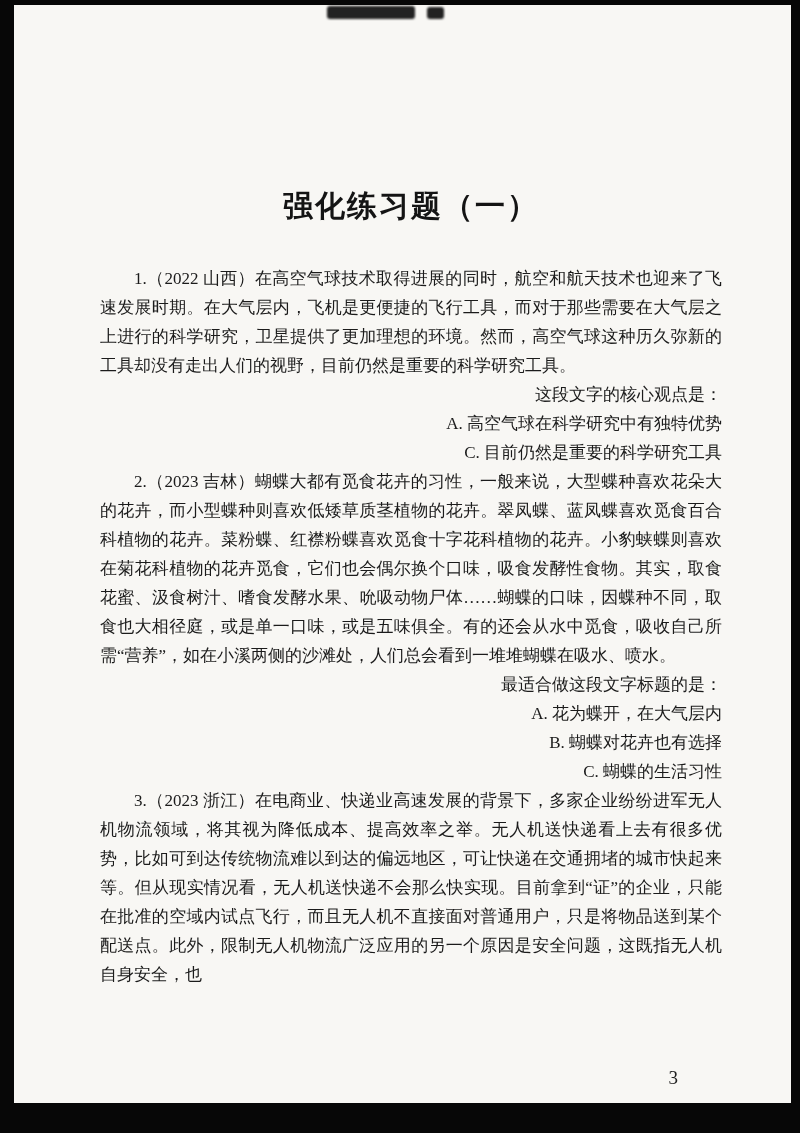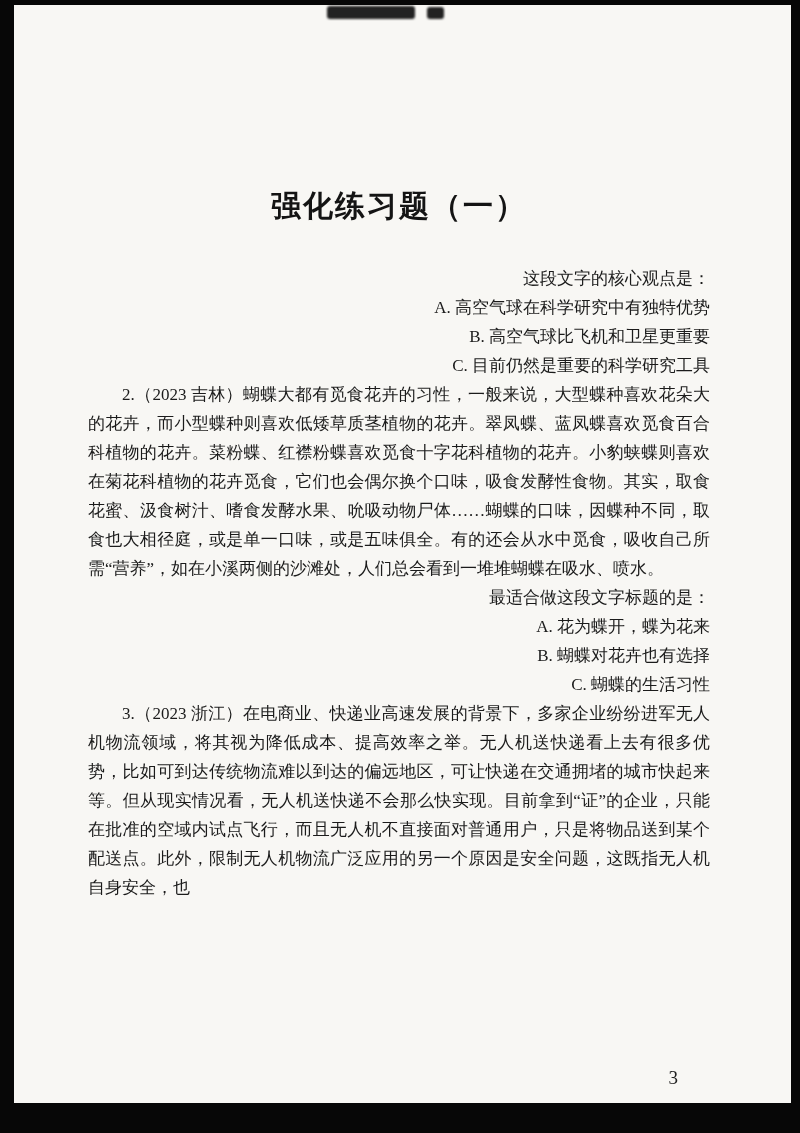--- a/index.html
+++ b/index.html
@@ -20,21 +20,21 @@
   .bar-right  { top: 0; right: 0; width: 9px; height: 100%; }
   .bar-bottom { bottom: 0; left: 0; width: 100%; height: 30px; }
 
   
   .smudge { position: absolute; background: #222; filter: blur(1.3px); border-radius: 3px; z-index: 4; }
   .smudge-a { left: 327px; top: 6px;  width: 88px; height: 13px; }
   .smudge-b { left: 427px; top: 7px;  width: 17px; height: 12px; }
 
   .content {
     position: absolute;
-    left: 88px;
+    left: 100px;
     top: 0;
     width: 622px;
   }
 
   .title {
     margin: 186px 0 37px 0;
     text-align: center;
     font-family: "Liberation Sans", "DejaVu Sans", sans-serif;
     font-weight: 700;
     font-size: 30px;
@@ -57,30 +57,30 @@
 </head>
 <body>
 
 <div class="smudge smudge-a"></div>
 <div class="smudge smudge-b"></div>
 
 <div class="content">
   <h1 class="title">强化练习题（一）</h1>
 
   <section class="question">
+    <p class="para">1.（2022 山西）在高空气球技术取得进展的同时，航空和航天技术也迎来了飞速发展时期。在大气层内，飞机是更便捷的飞行工具，而对于那些需要在大气层之上进行的科学研究，卫星提供了更加理想的环境。然而，高空气球这种历久弥新的工具却没有走出人们的视野，目前仍然是重要的科学研究工具。</p>
     <p class="line">这段文字的核心观点是：</p>
     <p class="line">A. 高空气球在科学研究中有独特优势</p>
-    <p class="line">B. 高空气球比飞机和卫星更重要</p>
     <p class="line">C. 目前仍然是重要的科学研究工具</p>
   </section>
 
   <section class="question">
     <p class="para">2.（2023 吉林）蝴蝶大都有觅食花卉的习性，一般来说，大型蝶种喜欢花朵大的花卉，而小型蝶种则喜欢低矮草质茎植物的花卉。翠凤蝶、蓝凤蝶喜欢觅食百合科植物的花卉。菜粉蝶、红襟粉蝶喜欢觅食十字花科植物的花卉。小豹蛱蝶则喜欢在菊花科植物的花卉觅食，它们也会偶尔换个口味，吸食发酵性食物。其实，取食花蜜、汲食树汁、嗜食发酵水果、吮吸动物尸体……蝴蝶的口味，因蝶种不同，取食也大相径庭，或是单一口味，或是五味俱全。有的还会从水中觅食，吸收自己所需“营养”，如在小溪两侧的沙滩处，人们总会看到一堆堆蝴蝶在吸水、喷水。</p>
     <p class="line">最适合做这段文字标题的是：</p>
-    <p class="line">A. 花为蝶开，蝶为花来</p>
+    <p class="line">A. 花为蝶开，在大气层内</p>
     <p class="line">B. 蝴蝶对花卉也有选择</p>
     <p class="line">C. 蝴蝶的生活习性</p>
   </section>
 
   <section class="question">
     <p class="para">3.（2023 浙江）在电商业、快递业高速发展的背景下，多家企业纷纷进军无人机物流领域，将其视为降低成本、提高效率之举。无人机送快递看上去有很多优势，比如可到达传统物流难以到达的偏远地区，可让快递在交通拥堵的城市快起来等。但从现实情况看，无人机送快递不会那么快实现。目前拿到“证”的企业，只能在批准的空域内试点飞行，而且无人机不直接面对普通用户，只是将物品送到某个配送点。此外，限制无人机物流广泛应用的另一个原因是安全问题，这既指无人机自身安全，也</p>
   </section>
 </div>
 
 <div class="page-number">3</div>

